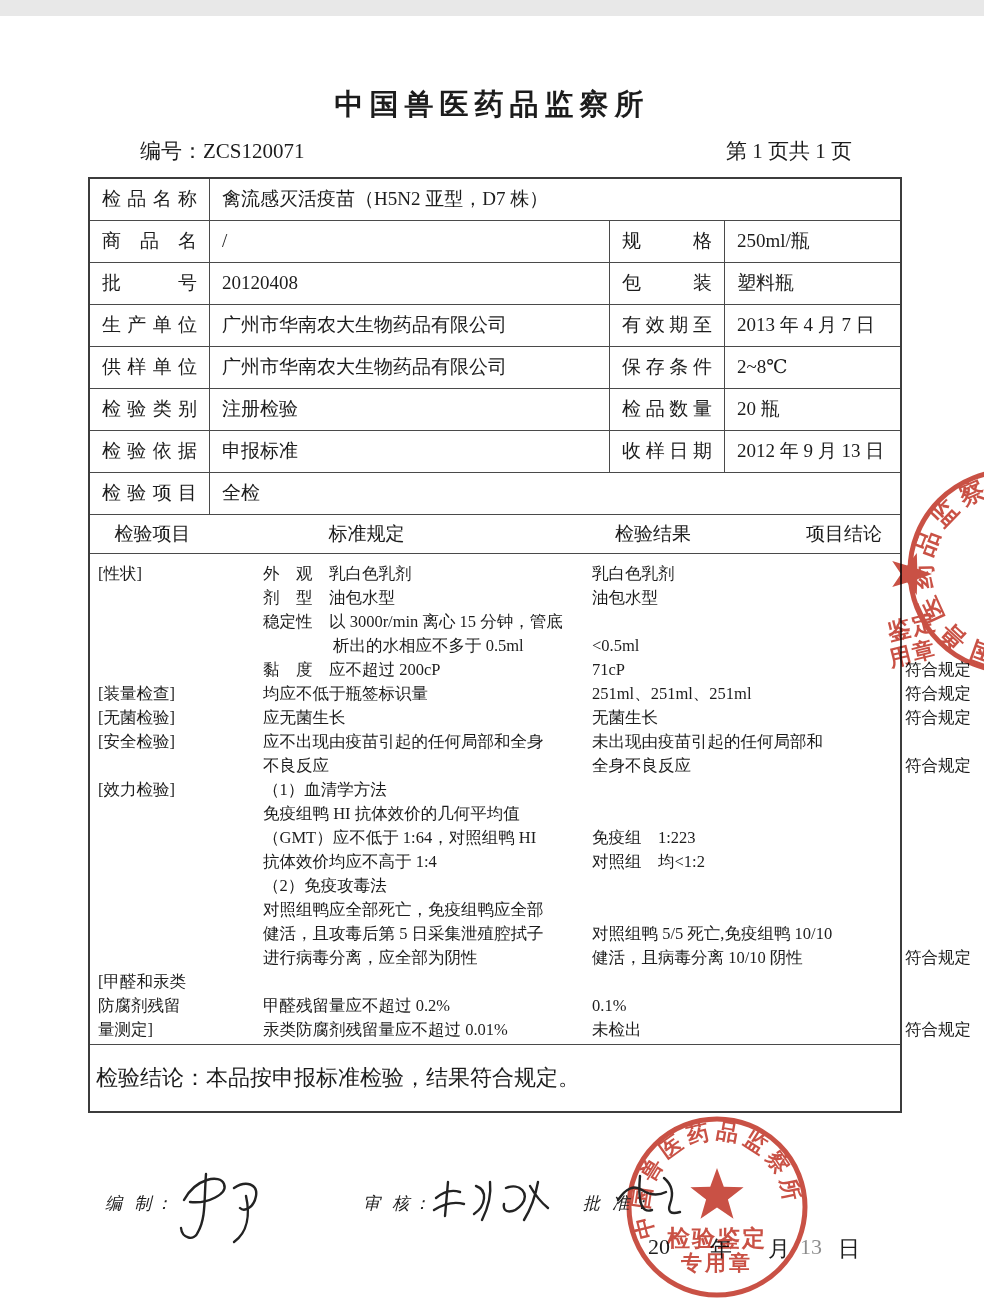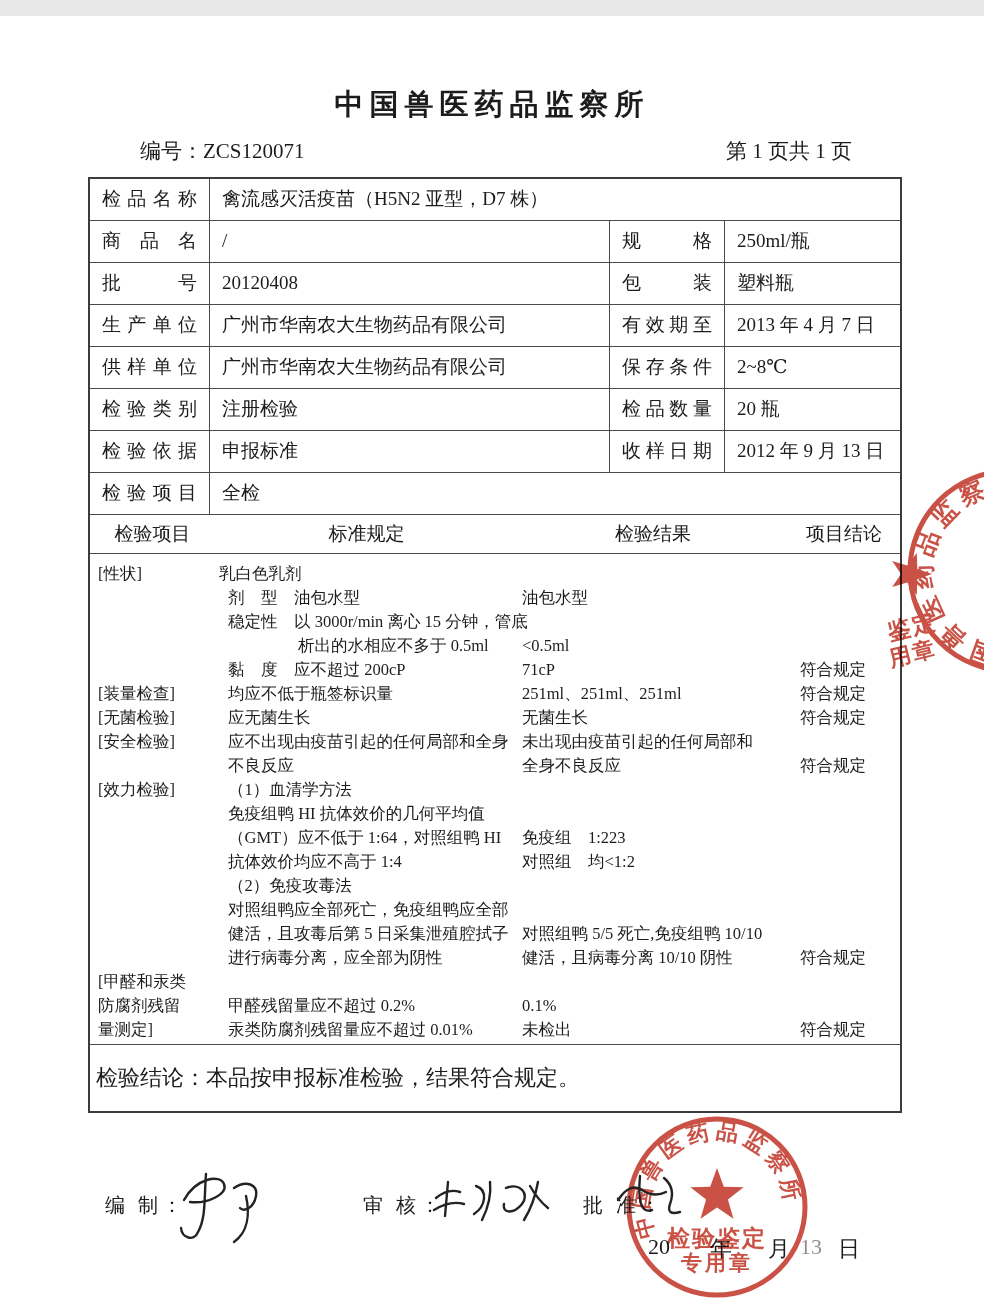--- a/index.html
+++ b/index.html
@@ -24,31 +24,31 @@
   .info-row{display:grid;grid-template-columns:120px 400px 115px 175px;height:42px;border-bottom:1px solid #4a4a4a;box-sizing:border-box;}
   .cell{box-sizing:border-box;font-size:19px;line-height:40px;white-space:nowrap;overflow:hidden;}
   .lab{border-right:1px solid #4a4a4a;padding:0 12px;text-align:justify;text-align-last:justify;}
   .val{padding:0 12px;}
   .bdr{border-right:1px solid #4a4a4a;}
   .span3{grid-column:2/5;}
   
   .res-head{display:grid;grid-template-columns:125px 303px 270px 112px;height:38px;border-bottom:1px solid #4a4a4a;}
   .res-head .cell{text-align:center;line-height:37px;}
   .res-body{height:491px;border-bottom:1px solid #4a4a4a;padding-top:8px;box-sizing:border-box;}
-  .rline{display:grid;grid-template-columns:125px 303px 270px 112px;line-height:24px;font-size:16.5px;}
+  .rline{display:grid;grid-template-columns:125px 303px 270px 112px;line-height:24px;font-size:16.5px;gap:35px;}
   .rc{box-sizing:border-box;white-space:nowrap;overflow:visible;}
   .c-item{padding-left:8px;}
   .c-std{padding-left:13px;}
   .c-res{padding-left:4px;}
   .c-conc{padding-left:12px;}
   .ind2 .c-std{padding-left:83px;}
   
   .conc-row{height:66px;display:flex;align-items:center;font-size:22px;padding-left:6px;}
   
-  .sig-label{position:absolute;font-size:20px;letter-spacing:4px;z-index:6;}
+  .sig-label{position:absolute;font-size:17px;letter-spacing:4px;z-index:6;font-style:italic;}
   .sig-svg{position:absolute;z-index:7;}
   .sig-svg path{fill:none;stroke:#232323;stroke-width:2.4;stroke-linecap:round;stroke-linejoin:round;}
   .date-part{position:absolute;font-size:22px;z-index:1;font-family:Liberation Serif, serif;}
   .faint{opacity:.5;}
   
   .stamp{position:absolute;z-index:5;mix-blend-mode:multiply;opacity:.88;}
 </style>
 </head>
 <body>
 
@@ -112,20 +112,21 @@
     <div class="res-head">
       <div class="cell">检验项目</div>
       <div class="cell">标准规定</div>
       <div class="cell">检验结果</div>
       <div class="cell">项目结论</div>
     </div>
 
     <div class="res-body">
       <div class="rline">
           <div class="rc c-item">[性状]</div>
+          <div class="rc c-std">外　观　乳白色乳剂</div>
           <div class="rc c-res">乳白色乳剂</div>
           <div class="rc c-conc"></div>
         </div>
       <div class="rline">
           <div class="rc c-item"></div>
           <div class="rc c-std">剂　型　油包水型</div>
           <div class="rc c-res">油包水型</div>
           <div class="rc c-conc"></div>
         </div>
       <div class="rline">

